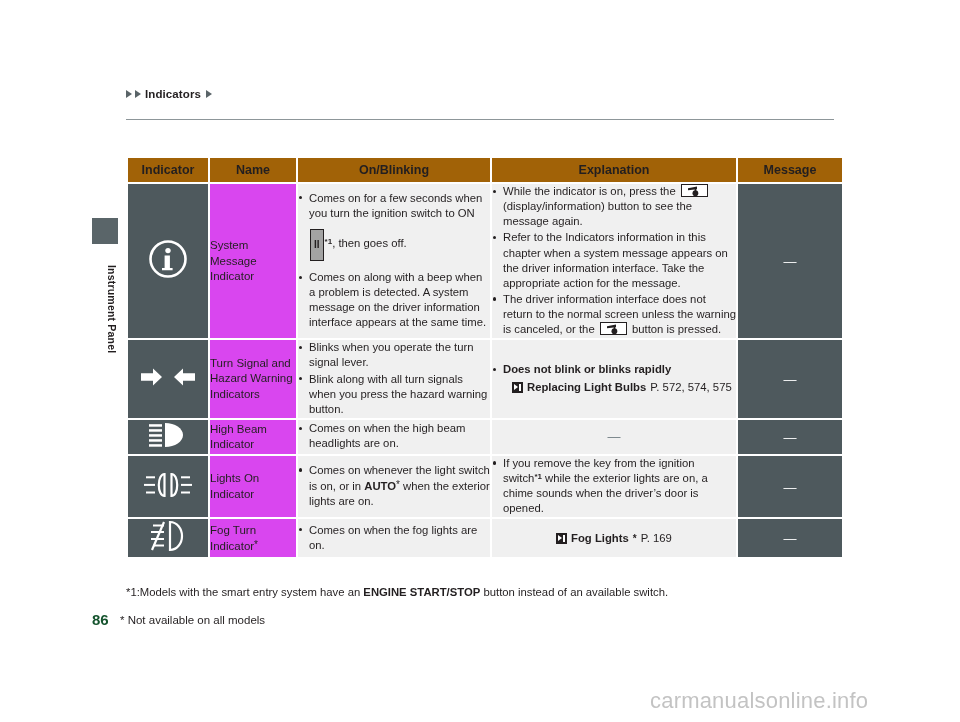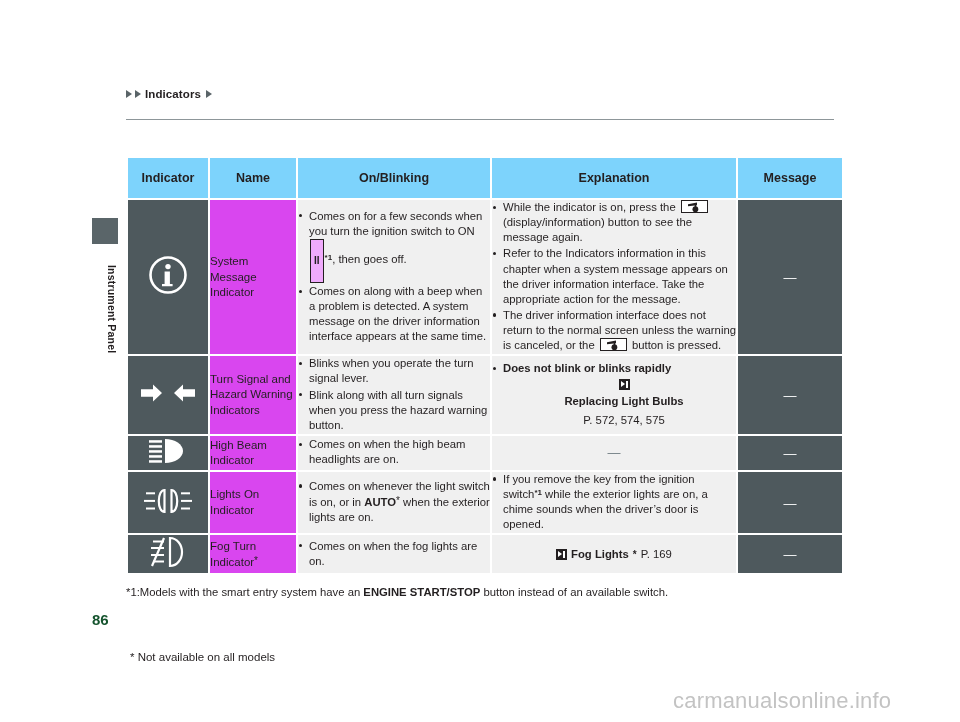--- a/index.html
+++ b/index.html
@@ -55,22 +55,22 @@
     position:absolute; left:126px; top:156px;
     width:708px;
     border-collapse:separate;
     border-spacing:2px 2px;
     table-layout:fixed;
   }
   #indicator-table th, #indicator-table td {
     padding:0; margin:0; vertical-align:middle;
   }
   thead th {
-    background:#7dd3fc;
-    height:40px;
+    background:#a16207;
+    height:24px;
     text-align:center;
     font-size:12.5px;
     font-weight:bold;
     color:#231f20;
   }
   td.c-indicator {
     background:#4e595d;
     text-align:center;
   }
   td.c-name {
@@ -111,27 +111,27 @@
     position:absolute; left:1px; top:5.5px;
     width:3.2px; height:3.2px; border-radius:50%;
     background:#231f20;
   }
   b, .b { font-weight:bold; }
 
   
   .boxglyph {
     display:inline-block;
     border:1px solid #231f20;
-    background:#f0abfc;
-    padding:16px 3px;
+    background:#a3a3a3;
+    padding:10px 3px;
     line-height:1;
     vertical-align:-1px;
     font-size:10px;
     font-weight:bold;
-    margin:0 1px;
+    margin:8px 1px;
   }
   .sup { font-size:8px; vertical-align:3px; font-weight:bold; }
   .star { font-size:10px; vertical-align:2px; }
 
   
   .btnbox {
     display:inline-block;
     border:1px solid #231f20;
     background:#fff;
     width:27px; height:13px;
@@ -172,25 +172,25 @@
   
   #footnote1 {
     position:absolute; left:126px; top:586px;
     font-size:11.3px; color:#231f20;
   }
   #page-number {
     position:absolute; left:92px; top:611px;
     font-size:15px; font-weight:bold; color:#14532d;
   }
   #footnote2 {
-    position:absolute; left:130px; top:614px;
-    font-size:11.5px; color:#231f20;margin-top:37px;
+    position:absolute; left:120px; top:614px;
+    font-size:11.5px; color:#231f20;
   }
   #watermark {
-    position:absolute; left:673px; top:688px;
+    position:absolute; left:650px; top:688px;
     font-size:22px; color:#c3c3c3;
     letter-spacing:.2px;
   }
 </style>
 </head>
 <body>
 
 <div id="breadcrumb">
   <span class="tri"></span>
   <span class="tri"></span>
@@ -281,21 +281,21 @@
       <td class="c-onblink">
         <ul class="bl">
           <li><span>Blinks when you operate the turn signal lever.</span></li>
           <li><span>Blink along with all turn signals when you press the hazard warning button.</span></li>
         </ul>
       </td>
       <td class="c-expl">
         <ul class="bl">
           <li>
             <span class="b">Does not blink or blinks rapidly</span>
-            <div class="refline" style="margin-top:2px; margin-left:9px;flex-direction:column;">
+            <div class="refline" style="margin-top:2px; margin-left:9px;">
               <span class="ref-icon"></span>
               <span class="ref-title">Replacing Light Bulbs</span>
               <span class="ref-page">P. 572, 574, 575</span>
             </div>
           </li>
         </ul>
       </td>
       <td class="c-message">
         <span class="dash-dark">—</span>
       </td>

